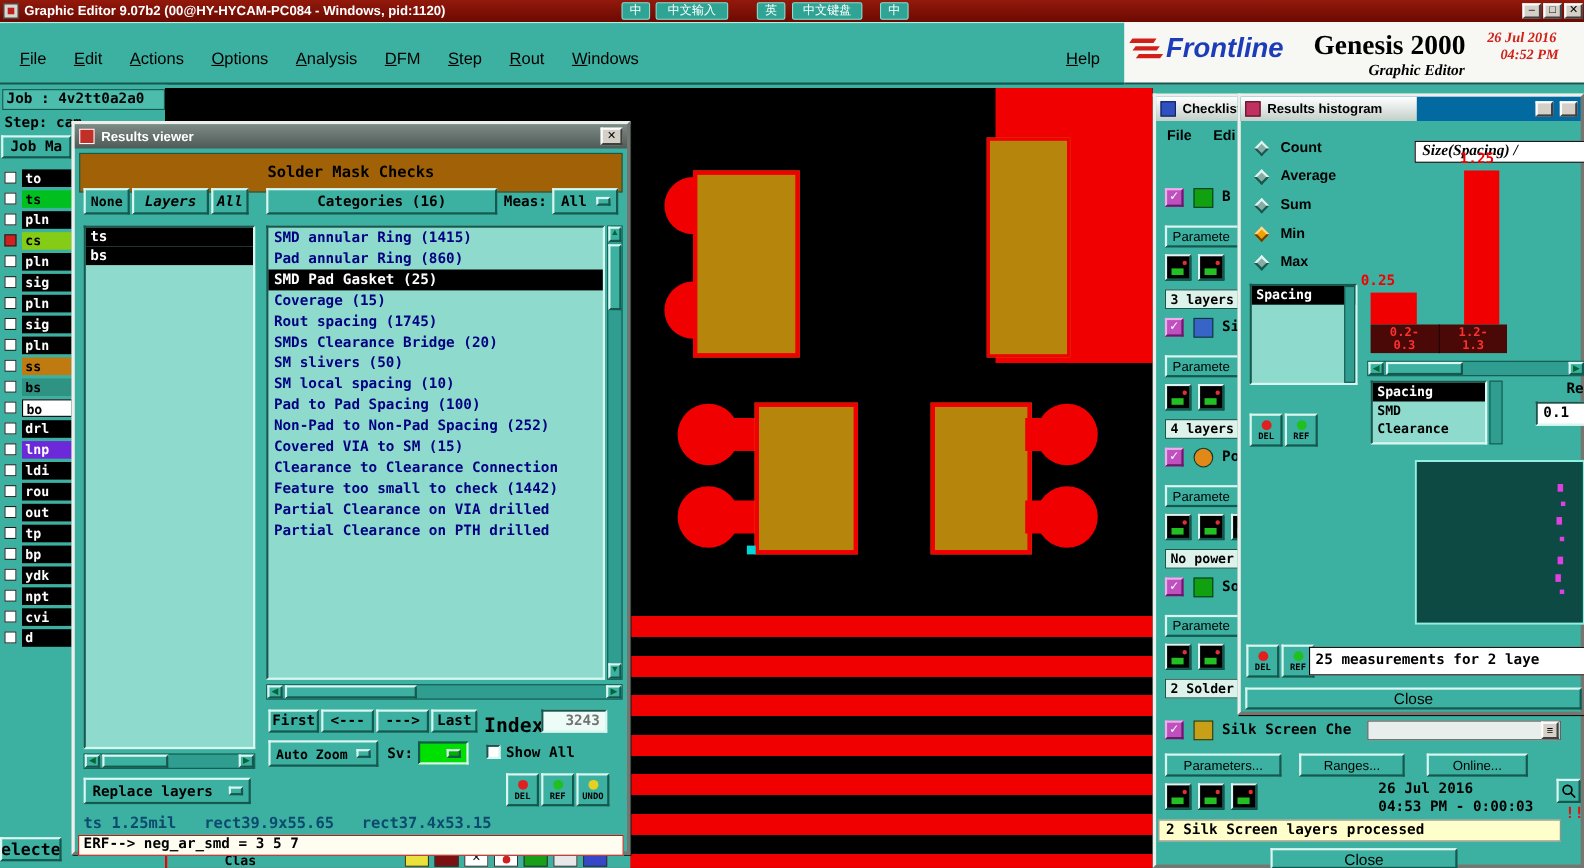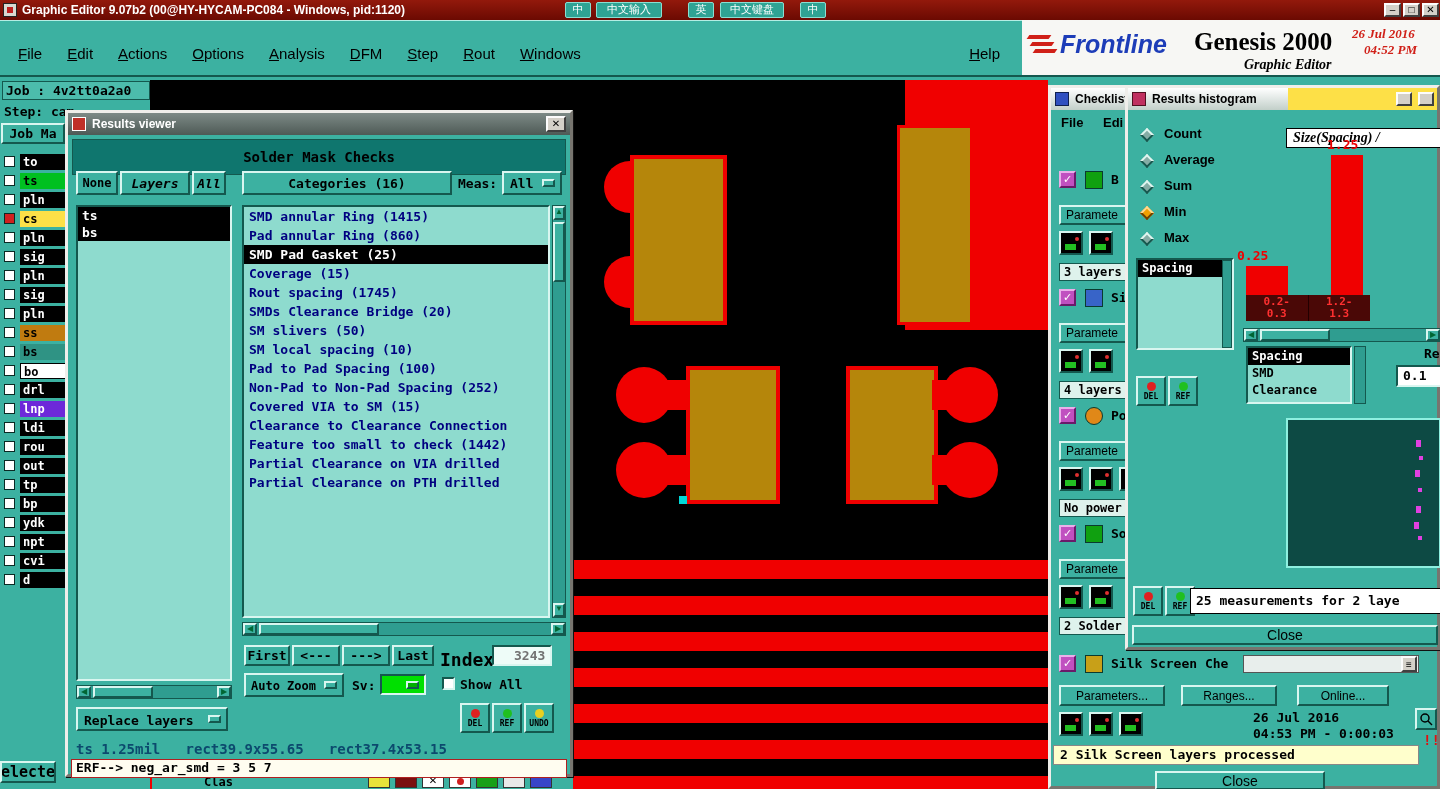--- a/index.html
+++ b/index.html
@@ -106,21 +106,21 @@
     <div class="lrow">
         <span class="lcb"></span>
         <span class="lchip mono" style="background:#00c020;color:#000">ts</span>
       </div>
     <div class="lrow">
         <span class="lcb"></span>
         <span class="lchip mono" style="background:#000;color:#fff">pln</span>
       </div>
     <div class="lrow">
         <span class="lcb" style="background:#d02020"></span>
-        <span class="lchip mono" style="background:#fde047;color:#000">cs</span>
+        <span class="lchip mono" style="background:#84cc16;color:#000">cs</span>
       </div>
     <div class="lrow">
         <span class="lcb"></span>
         <span class="lchip mono" style="background:#000;color:#fff">pln</span>
       </div>
     <div class="lrow">
         <span class="lcb"></span>
         <span class="lchip mono" style="background:#000;color:#fff">sig</span>
       </div>
     <div class="lrow">
@@ -331,21 +331,21 @@
         <circle cx="6" cy="6" r="4" fill="none" stroke="#000" stroke-width="1.5"></circle>
         <line x1="9" y1="9" x2="13" y2="13" stroke="#000" stroke-width="1.5"></line>
       </svg>
   </span>
   <span class="a mono" style="left:372px;top:644px;font-size:14px;color:#e01010">!!</span>
   <div class="a mono" style="left:2px;top:657px;width:366px;height:20px;background:#ffffcc;border:1px solid #888;font-size:13px;line-height:18px;padding-left:6px;color:#000;overflow:hidden">2 Silk Screen layers processed</div>
   <div class="a raised btn" style="left:104px;top:683px;width:170px;height:19px;font-size:14px">Close</div>
 </div>
 
 <div class="a win" style="left:1125px;top:85px;width:315px;height:565px;z-index:3">
-  <div class="a" style="left:0;top:0;right:0;height:22px;background:#fde047">
+  <div class="a" style="left:0;top:0;right:0;height:22px;background:#0369a1">
     <span class="a ltitle" style="left:0;top:0;width:160px;height:22px"></span>
     <span class="a" style="left:4px;top:4px;width:14px;height:14px;background:#c03060;border:1px solid #501020"></span>
     <span class="a" style="left:24px;top:4px;font-size:12px;font-weight:bold;color:#000">Results histogram</span>
     <span class="a wbtn" style="left:268px;top:4px;width:16px;height:14px"></span>
     <span class="a wbtn" style="left:290px;top:4px;width:16px;height:14px"></span>
   </div>
 
   <div class="a" style="left:12px;top:38px;width:96px;height:20px">
       <span class="dia" style="left:2px;top:4px"></span>
       <span class="statlab">Count</span>
@@ -428,21 +428,21 @@
   <div class="a mono" style="left:62px;top:500px;width:253px;height:26px;background:#fff;border:1px solid #000;font-size:13px;line-height:23px;padding-left:5px;color:#000;white-space:nowrap;overflow:hidden">25 measurements for 2 laye</div>
   <div class="a raised btn" style="left:4px;top:537px;width:306px;height:20px;font-size:14px">Close</div>
 </div>
 
 <div class="a win" style="left:65px;top:110px;width:508px;height:667px;z-index:4">
   <div class="a vtitle" style="left:0;top:0;right:0;height:22px">
     <span class="a" style="left:4px;top:4px;width:14px;height:14px;background:#c03028;border:1px solid #fff"></span>
     <span class="a" style="left:24px;top:4px;font-size:12px;font-weight:bold">Results viewer</span>
     <span class="a wbtn" style="right:4px;top:3px;width:20px;height:16px;line-height:12px">✕</span>
   </div>
-  <div class="a btn mono" style="left:4px;top:26px;right:4px;height:36px;background:#0f766e;border:1px solid #14584e;font-size:14px">Solder Mask Checks</div>
+  <div class="a btn mono" style="left:4px;top:26px;right:4px;height:36px;background:#a16207;border:1px solid #14584e;font-size:14px">Solder Mask Checks</div>
 
   <div class="a raised btn mono" style="left:8px;top:58px;width:42px;height:24px;font-size:12px">None</div>
   <div class="a raised btn mono" style="left:52px;top:58px;width:70px;height:24px;font-size:13px;font-style:italic">Layers</div>
   <div class="a raised btn mono" style="left:124px;top:58px;width:34px;height:24px;font-size:13px;font-style:italic">All</div>
   <div class="a raised btn mono" style="left:174px;top:58px;width:210px;height:24px;font-size:13px">Categories (16)</div>
   <span class="a mono" style="left:390px;top:63px;font-size:13px;color:#000">Meas:</span>
   <div class="a raised" style="left:434px;top:58px;width:60px;height:24px">
     <span class="mono" style="position:absolute;left:6px;top:3px;font-size:13px;color:#000">All</span>
     <span class="optind"></span>
   </div>

